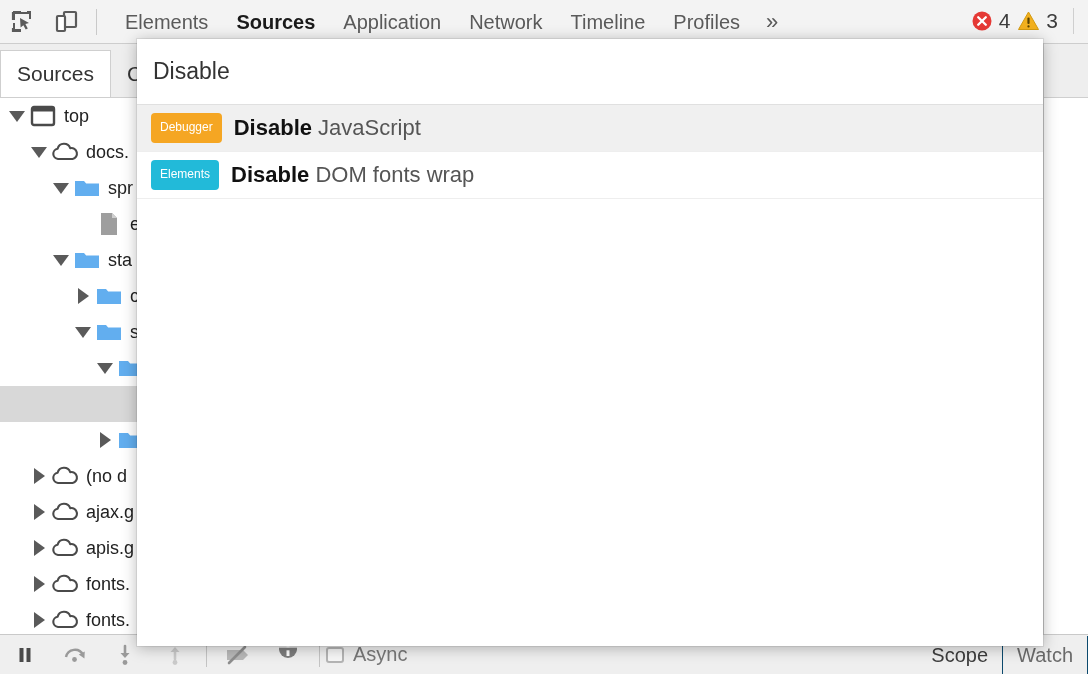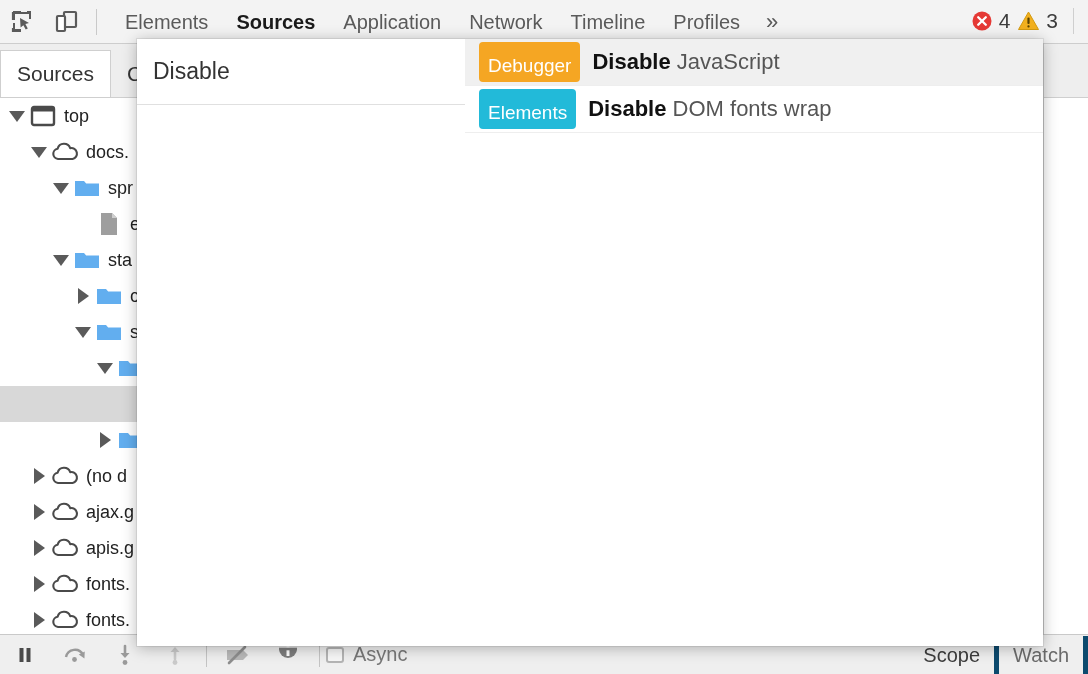--- a/index.html
+++ b/index.html
@@ -236,21 +236,21 @@
     align-items: center;
     height: 38px;
     margin-right: 0;
   }
   .sp-tab {
     font-size: 20px;
     color: #6b6b6b;
     padding: 0 14px;
     height: 38px;
     line-height: 38px;
-    border-right: 5px solid #0c4a6e;
+    border-right: 1px solid #0c4a6e;
     cursor: pointer;
   }
   .sp-tab.active { color: #3d3d3d; }
 
   
   .right-panel-top {
     position: absolute;
     right: 0; top: 44px;
     width: 45px;
     height: 54px;
@@ -274,21 +274,21 @@
     position: absolute;
     left: 137px;
     top: 39px;
     width: 906px;
     height: 607px;
     background: #ffffff;
     box-shadow: 0 2px 14px rgba(0,0,0,0.28), 0 0 0 1px rgba(0,0,0,0.07);
     box-sizing: border-box;
     overflow: hidden;
     display: flex;
-    flex-direction: row;
+    flex-direction: column;
   }
   .cmd-input-area {
     height: 65px;
     flex: none;
     border-bottom: 1px solid #e0e0e0;
     display: flex;
     align-items: center;
     padding: 0 16px;
     background: #ffffff;
   }
@@ -312,23 +312,23 @@
     display: flex;
     align-items: center;
     padding: 0 0 0 14px;
     cursor: pointer;
     border-bottom: 1px solid #eeeeee;
   }
   .cmd-item.selected {
     background: #f0f0f0;
   }
   .cmd-badge {
-    font-size: 19px;
+    font-size: 12px;
     color: #ffffff;
-    padding: 12px 9px 4px 9px;
+    padding: 2px 9px 4px 9px;
     border-radius: 4px;
     margin-right: 12px;
     line-height: 24px;
     white-space: nowrap;
     flex: none;
   }
   .cmd-text {
     font-size: 22px;
     color: #555555;
     white-space: nowrap;

